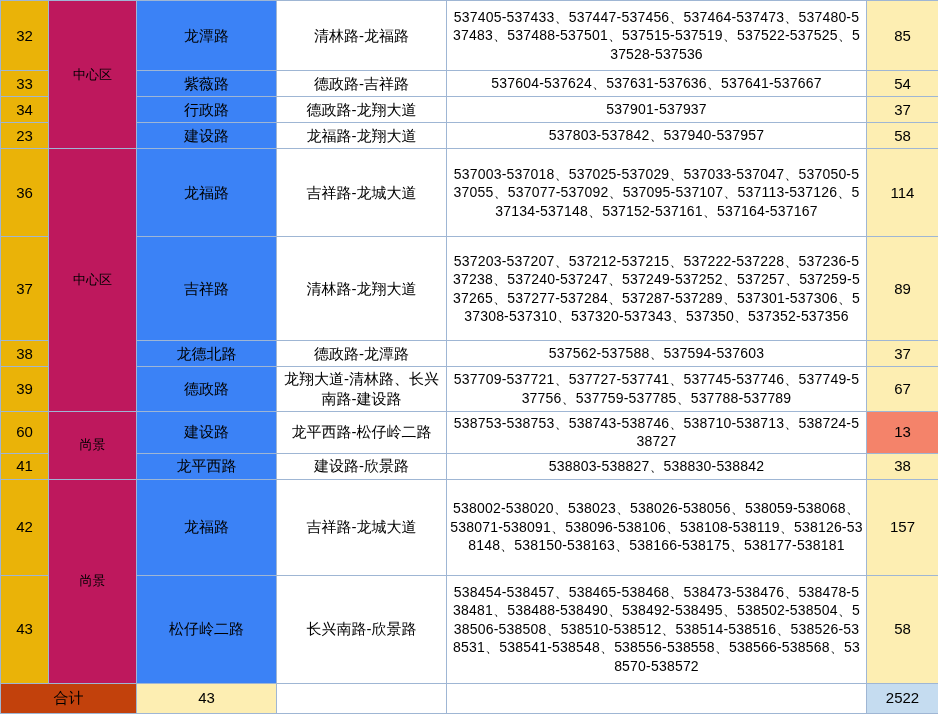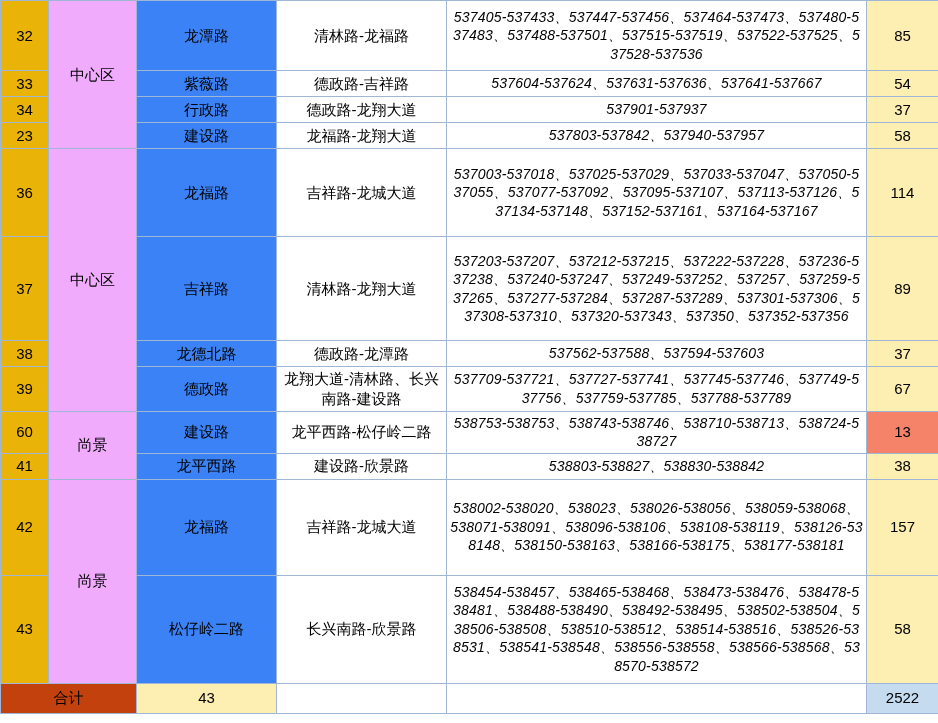--- a/index.html
+++ b/index.html
@@ -34,37 +34,36 @@
   col.c-road  { width: 140px; }
   col.c-sect  { width: 170px; }
   col.c-nums  { width: 420px; }
   col.c-count { width: 72px; }
 
   .idx {
     background: #eab308;
     font-size: 15px;
   }
   .area {
-    background: #f0abfc;
-    font-size: 15px;
+    background: #be185d;
+    font-size: 13px;
   }
   .road {
     background: #3b82f6;
     font-size: 15px;
     margin-left: 44px;
   }
   .sect {
     background: #ffffff;
     font-size: 15px;
   }
   .nums {
     background: #ffffff;
     font-size: 14px;
     letter-spacing: 0.2px;
-    font-style: italic;
   }
   .count {
     background: #fdeeb2;
     font-size: 15px;
   }
   .count.alert {
     background: #f4836a;
   }
   .total-label {
     background: #c2410c;

